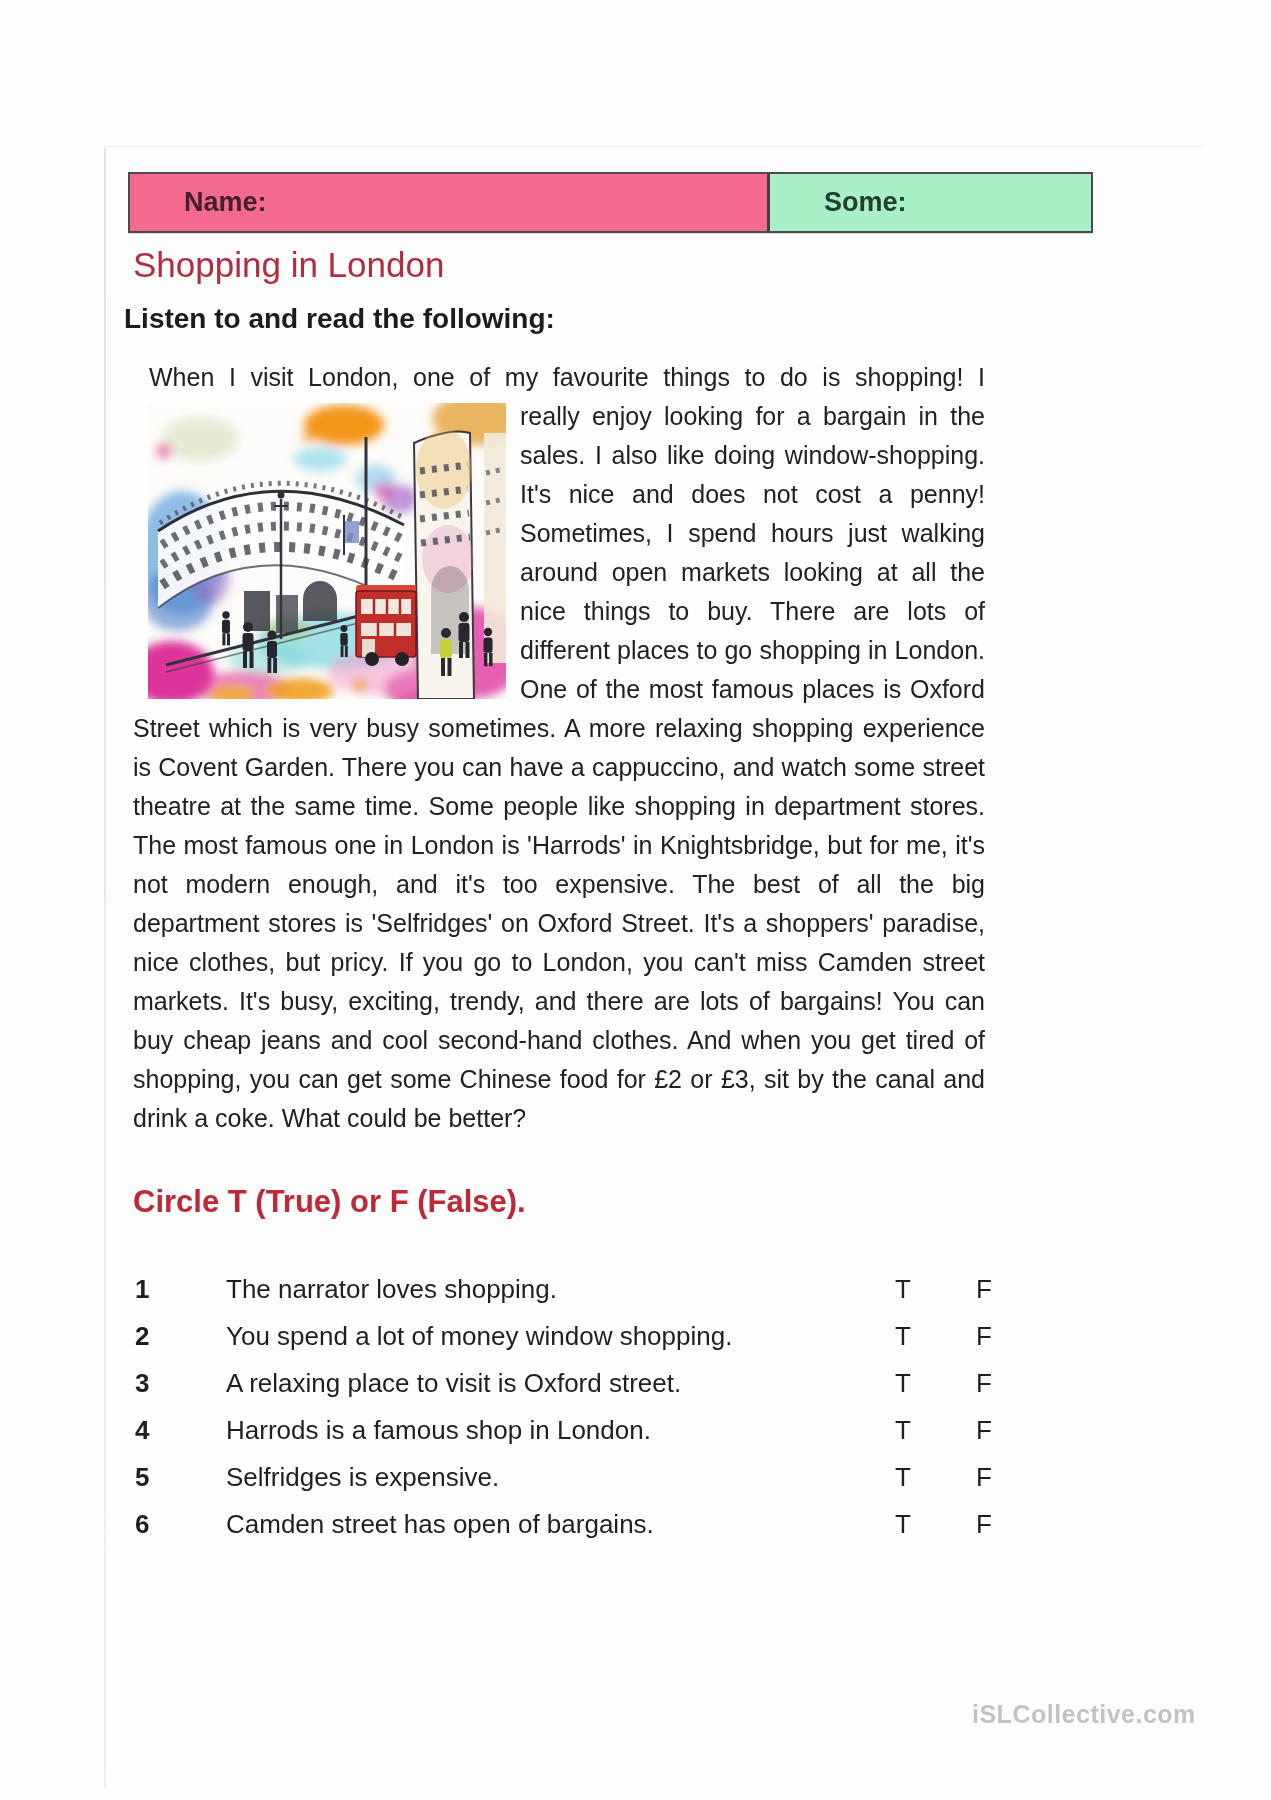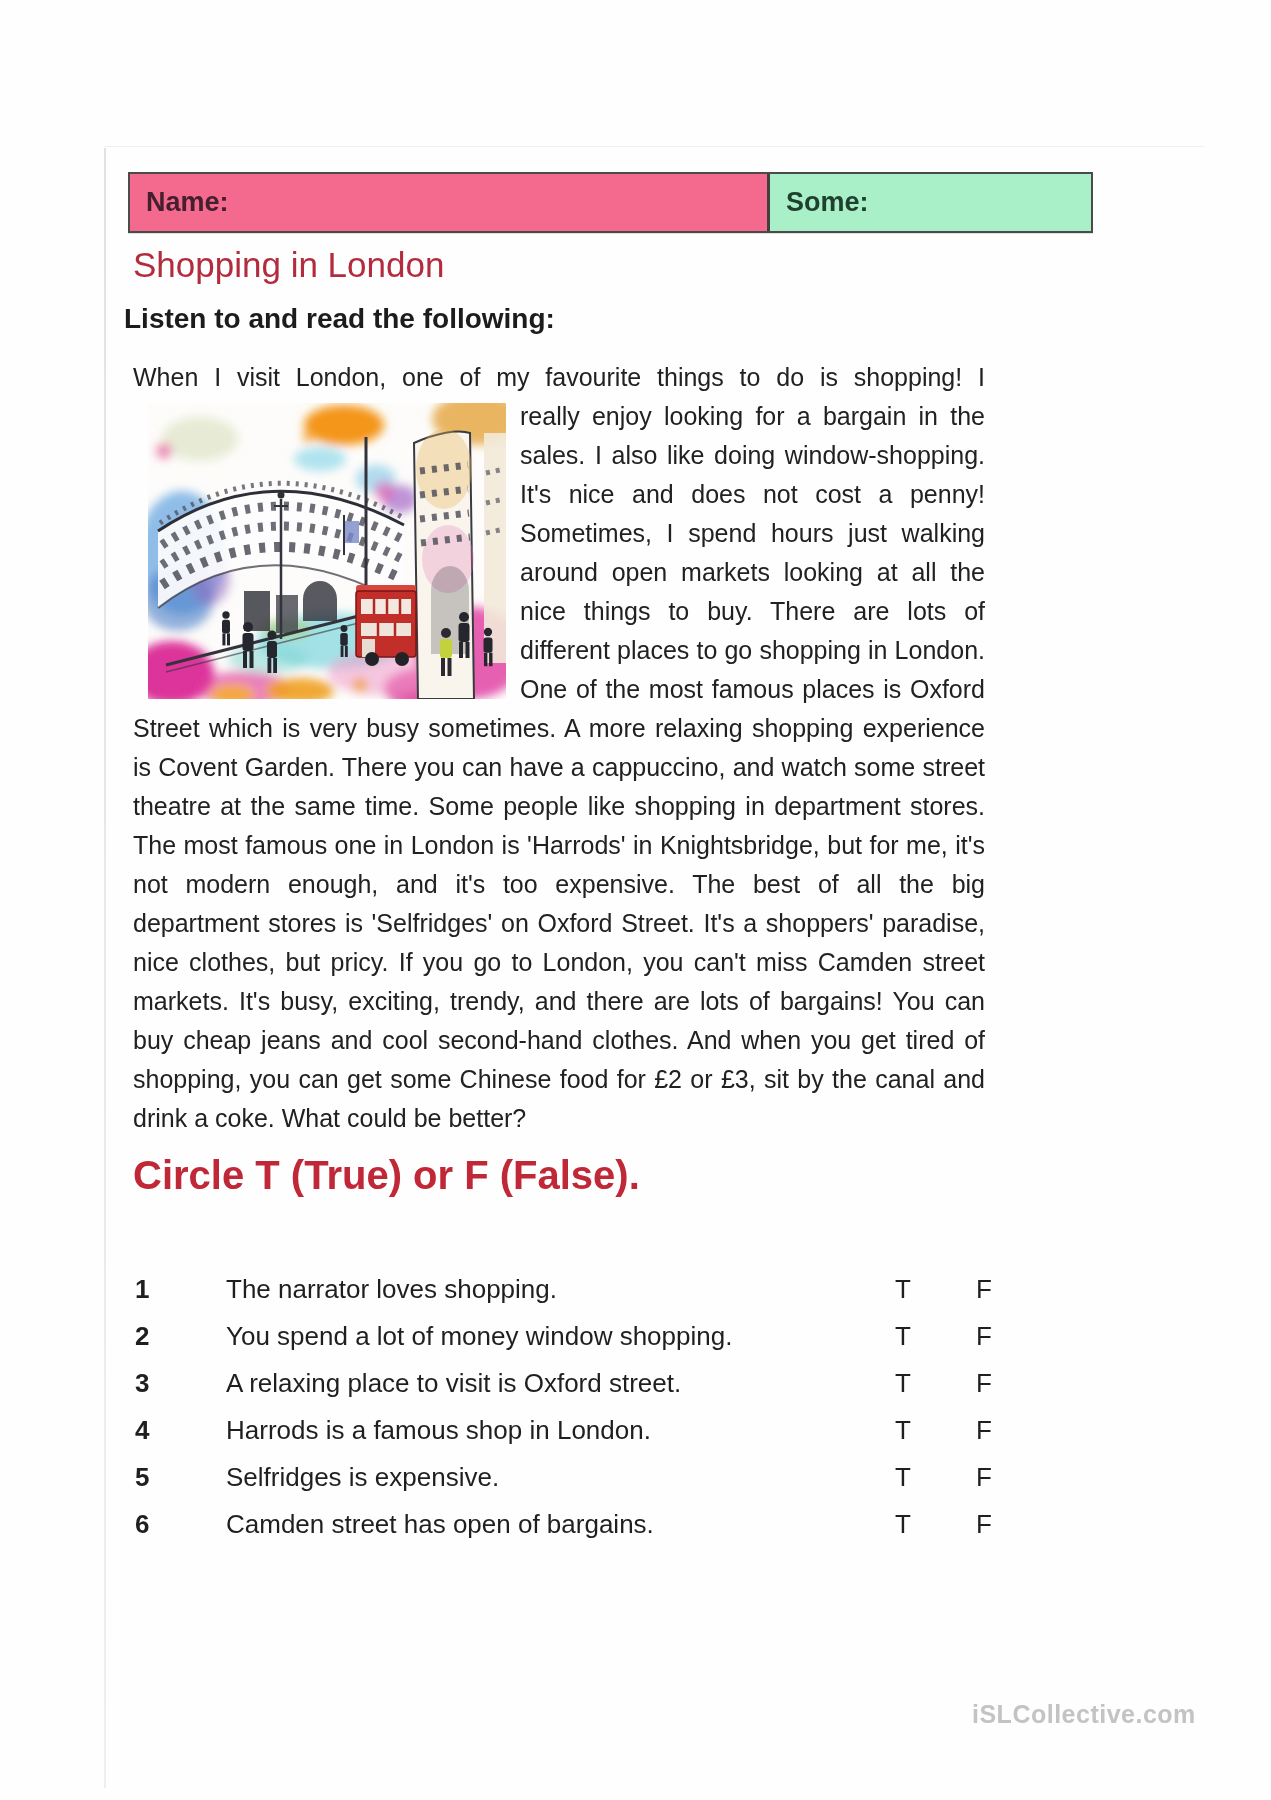--- a/index.html
+++ b/index.html
@@ -11,35 +11,35 @@
   .scan-left-edge { position:absolute; left:104px; top:148px; width:2px; height:1640px;
                     background:linear-gradient(#e2e2e2, #efefef); }
   .scan-top-edge  { position:absolute; left:104px; top:146px; width:1100px; height:1px; background:#f0f0f0; }
 
   
   .header-table { position:absolute; left:128px; top:172px; width:965px; height:61px;
                   border:2px solid #4b4b4b; display:flex; box-shadow:0 1px 0 rgba(0,0,0,.12); }
   .name-cell { width:640px; background:#f4698e; border-right:3px solid #404040;
                display:flex; align-items:center; padding-left:16px; }
   .date-cell { flex:1; background:#a9efc7; display:flex; align-items:center; padding-left:16px; }
-  .hdr-label { font-weight:bold; font-size:27px; }
+  .hdr-label { font-weight:bold; font-size:27px;margin-left:38px; }
   .name-cell .hdr-label { color:#44202f; }
   .date-cell .hdr-label { color:#20402f; }
 
   .doc-title   { position:absolute; left:133px; top:245px; font-size:35px; font-weight:normal; color:#b32c3e; }
   .instruction { position:absolute; left:124px; top:303px; font-size:28px; font-weight:bold; color:#1c1c1c; }
 
   
   .passage { position:absolute; left:133px; top:358px; width:852px;
              font-size:25px; line-height:39px; text-align:justify; color:#212121; }
-  .passage .first-line { display:block; text-align:justify; text-align-last:justify; }
+  .passage .first-line { display:block; text-align:justify; text-align-last:justify;margin-left:16px; }
   .float-img { float:left; width:358px; height:296px; margin:6px 14px 8px 15px; }
   .float-img svg { display:block; width:100%; height:100%; }
 
-  .tf-heading { position:absolute; left:133px; top:1153px; font-size:40px; font-weight:bold; color:#c02838; }
+  .tf-heading { position:absolute; left:133px; top:1184px; font-size:31px; font-weight:bold; color:#c02838; }
 
   .questions { position:absolute; left:133px; top:1274px; width:880px; font-size:26px; }
   .q-row  { position:relative; height:47px; }
   .q-num  { position:absolute; left:2px;  font-weight:bold; }
   .q-text { position:absolute; left:93px; }
   .q-true { position:absolute; left:762px; }
   .q-false{ position:absolute; left:843px; }
 
   .watermark { position:absolute; left:972px; top:1700px; font-size:25px; font-weight:bold;
                color:#c3c3c3; letter-spacing:.5px; }

